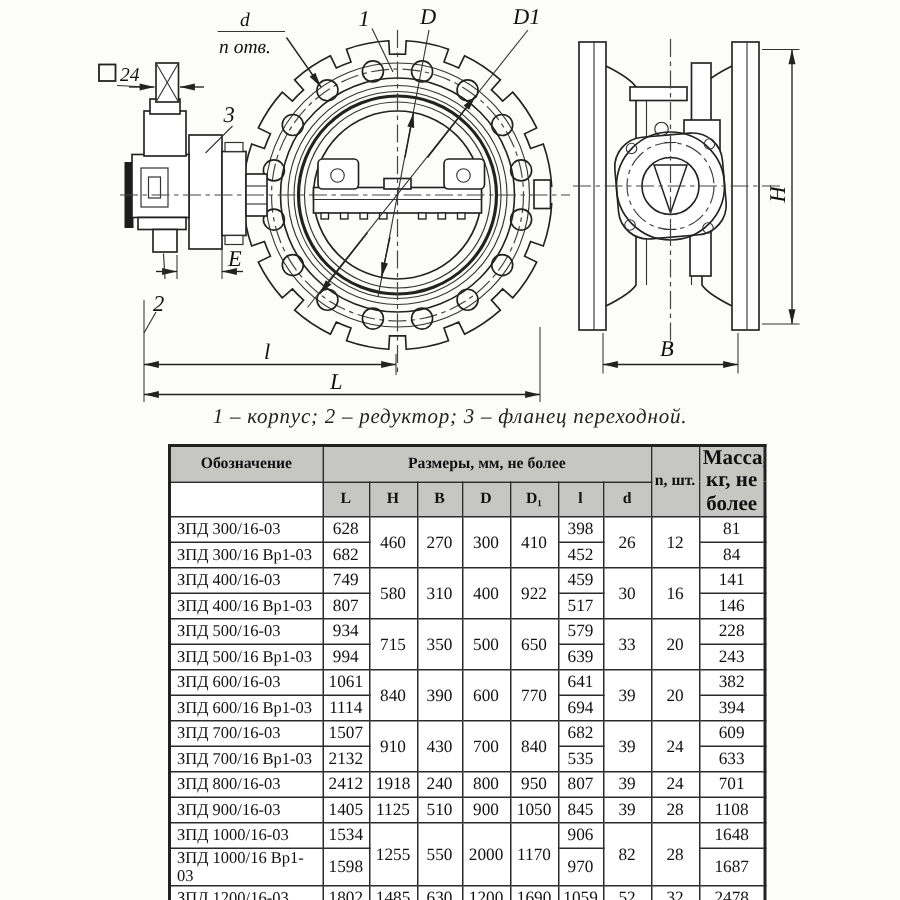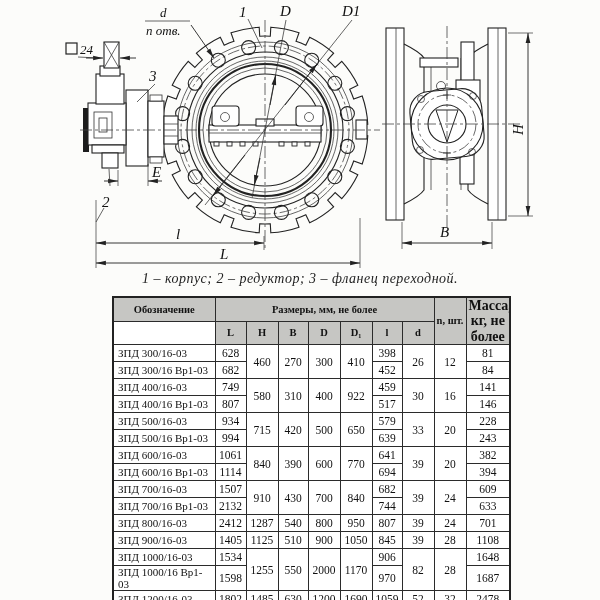--- a/index.html
+++ b/index.html
@@ -272,21 +272,21 @@
         <tr>
           <td class="name-cell">ЗПД 400/16 Вр1-03</td>
           <td>807</td>
           <td>517</td>
           <td>146</td>
         </tr>
         <tr>
           <td class="name-cell">ЗПД 500/16-03</td>
           <td>934</td>
           <td rowspan="2">715</td>
-          <td rowspan="2">420</td>
+          <td rowspan="2">350</td>
           <td rowspan="2">500</td>
           <td rowspan="2">650</td>
           <td>579</td>
           <td rowspan="2">33</td>
           <td rowspan="2">20</td>
           <td>228</td>
         </tr>
         <tr>
           <td class="name-cell">ЗПД 500/16 Вр1-03</td>
           <td>994</td>
@@ -319,28 +319,28 @@
           <td rowspan="2">700</td>
           <td rowspan="2">840</td>
           <td>682</td>
           <td rowspan="2">39</td>
           <td rowspan="2">24</td>
           <td>609</td>
         </tr>
         <tr>
           <td class="name-cell">ЗПД 700/16 Вр1-03</td>
           <td>2132</td>
-          <td>744</td>
+          <td>535</td>
           <td>633</td>
         </tr>
         <tr>
           <td class="name-cell">ЗПД 800/16-03</td>
           <td>2412</td>
-          <td>1287</td>
-          <td>540</td>
+          <td>1918</td>
+          <td>240</td>
           <td>800</td>
           <td>950</td>
           <td>807</td>
           <td>39</td>
           <td>24</td>
           <td>701</td>
         </tr>
         <tr>
           <td class="name-cell">ЗПД 900/16-03</td>
           <td>1405</td>

